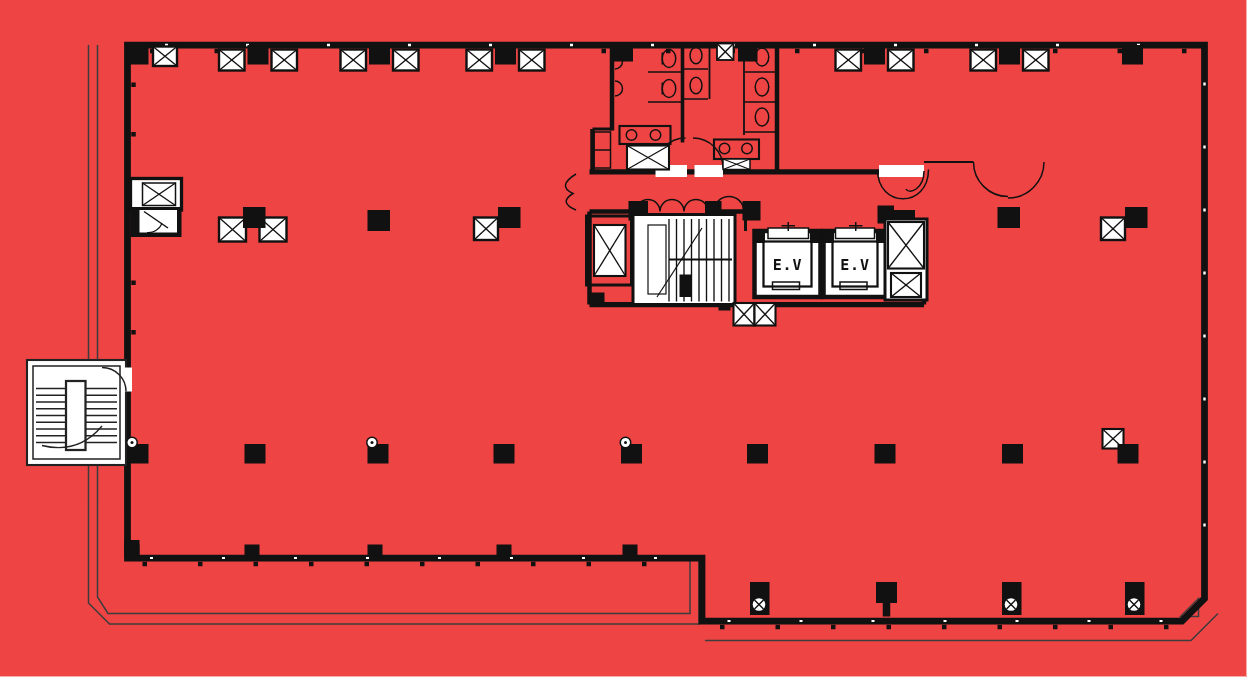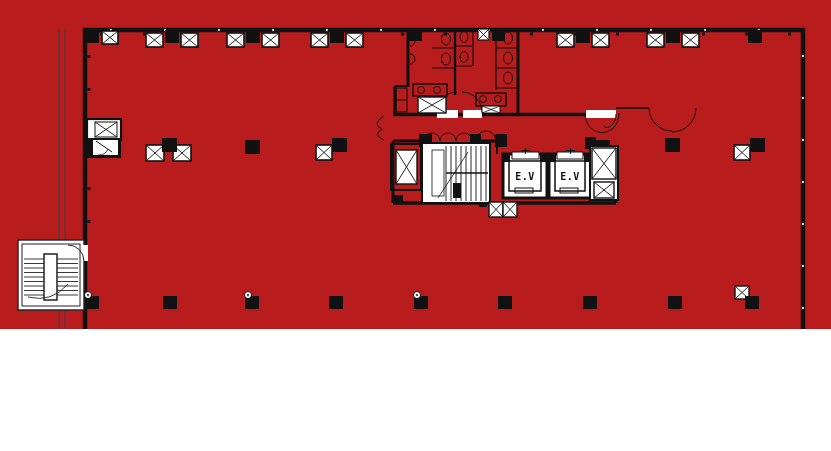--- a/index.html
+++ b/index.html
@@ -1,16 +1,16 @@
 <!DOCTYPE html>
 <html><head>
 <meta charset="utf-8">
 <style>
   html,body{margin:0;padding:0;background:#ffffff;}
-  .stage{position:relative;width:831px;height:329px;background:#b91c1c;overflow:hidden;
+  .stage{position:relative;width:831px;height:451px;background:#ef4444;overflow:hidden;
          font-family:"Liberation Sans", sans-serif;}
   svg{position:absolute;left:0;top:0;}
   .ev-label{font-family:"DejaVu Sans Mono", monospace;font-size:10px;font-weight:bold;
             letter-spacing:.5px;fill:#111;}
 </style>
 </head>
 <body>
 
 <div class="stage">
 <svg id="plan-svg" width="831" height="451" viewBox="0 0 831 451">

